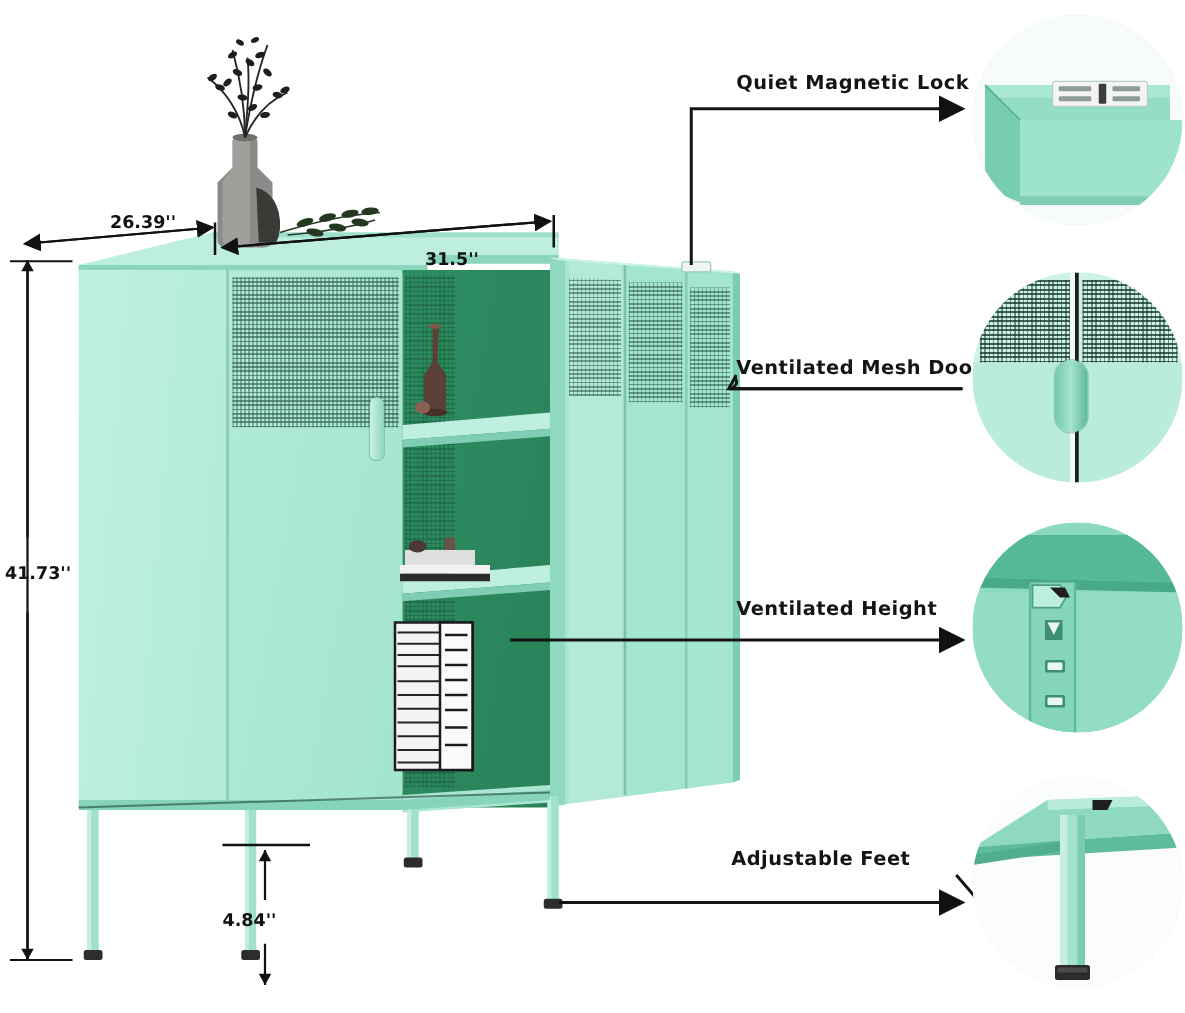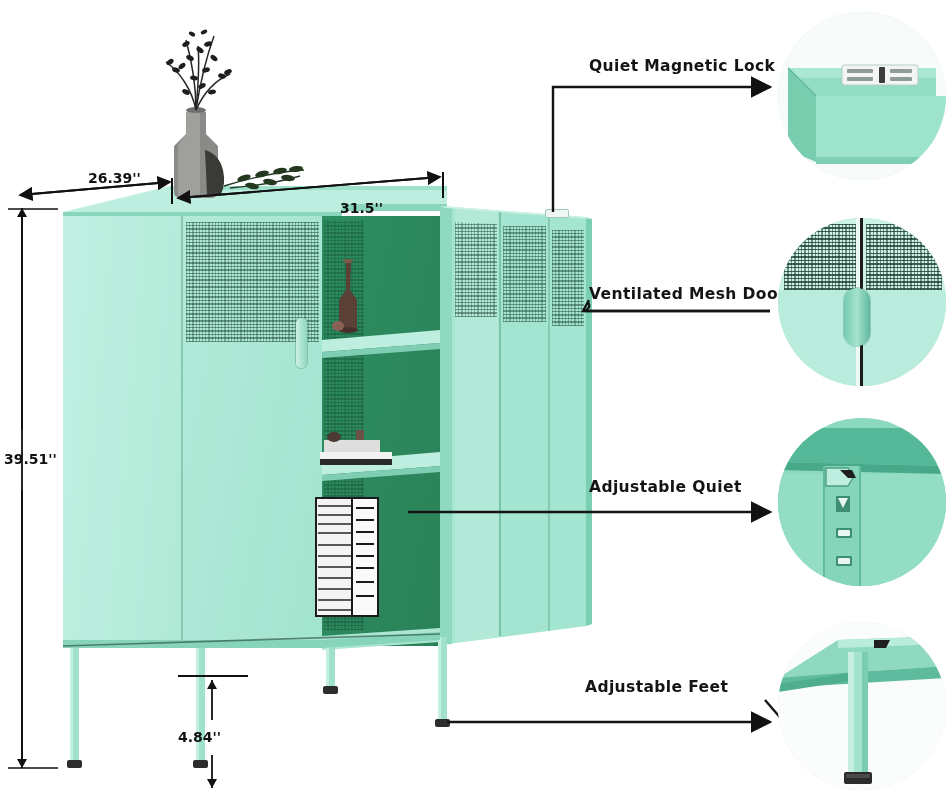--- a/index.html
+++ b/index.html
@@ -260,42 +260,42 @@
       <line x1="212" y1="680" x2="212" y2="720"></line>
       <line x1="212" y1="755" x2="212" y2="788"></line>
       <path d="M212,680 l-5,9 l10,0 z" fill="#111" stroke="none"></path>
       <path d="M212,788 l-5,-9 l10,0 z" fill="#111" stroke="none"></path>
       <line x1="178" y1="676" x2="248" y2="676" stroke-width="2"></line>
     </g>
   </svg>
 
   <div class="dim" style="left:88px;top:170px;">26.39''</div>
   <div class="dim" style="left:340px;top:152px;margin-top:48px;">31.5''</div>
-  <div class="dim" style="left:4px;top:451px;">39.51''</div>
+  <div class="dim" style="left:4px;top:451px;">41.73''</div>
   <div class="dim" style="left:178px;top:729px;">4.84''</div>
 
   <svg class="svgfull">
     <g stroke="#141414" stroke-width="2.4" fill="none">
 
       <path d="M553,212 L553,87 L770,87" marker-end="url(#ah)"></path>
 
       <path d="M770,311 L583,311 L589,300"></path>
       <path d="M583,311 L770,311"></path>
       <path d="M588,302 q4 6 -4 9" stroke-width="2.2"></path>
 
       <path d="M408,512 L770,512" marker-end="url(#ah)"></path>
 
       <path d="M447,722 L770,722" marker-end="url(#ah)"></path>
       <path d="M765,700 L784,722"></path>
     </g>
   </svg>
 
   <div class="anno" style="left:589px;top:57px;">Quiet Magnetic Lock</div>
   <div class="anno" style="left:589px;top:285px;">Ventilated Mesh Door</div>
-  <div class="anno" style="left:589px;top:478px;">Adjustable Quiet</div>
+  <div class="anno" style="left:589px;top:478px;">Ventilated Height</div>
   <div class="anno" style="left:585px;top:678px;">Adjustable Feet</div>
 
   <div class="circ" style="left:778px;top:12px;width:168px;height:168px;">
     <svg width="168" height="168">
       <rect x="0" y="0" width="168" height="168" fill="#f7fbfa"></rect>
 
       <polygon points="10,56 158,56 158,138 10,138" fill="#93ddc4"></polygon>
       <polygon points="10,56 158,56 158,66 10,66" fill="#aae8d2"></polygon>
 
       <polygon points="38,84 168,84 168,150 38,150" fill="#9ee4cc"></polygon>

